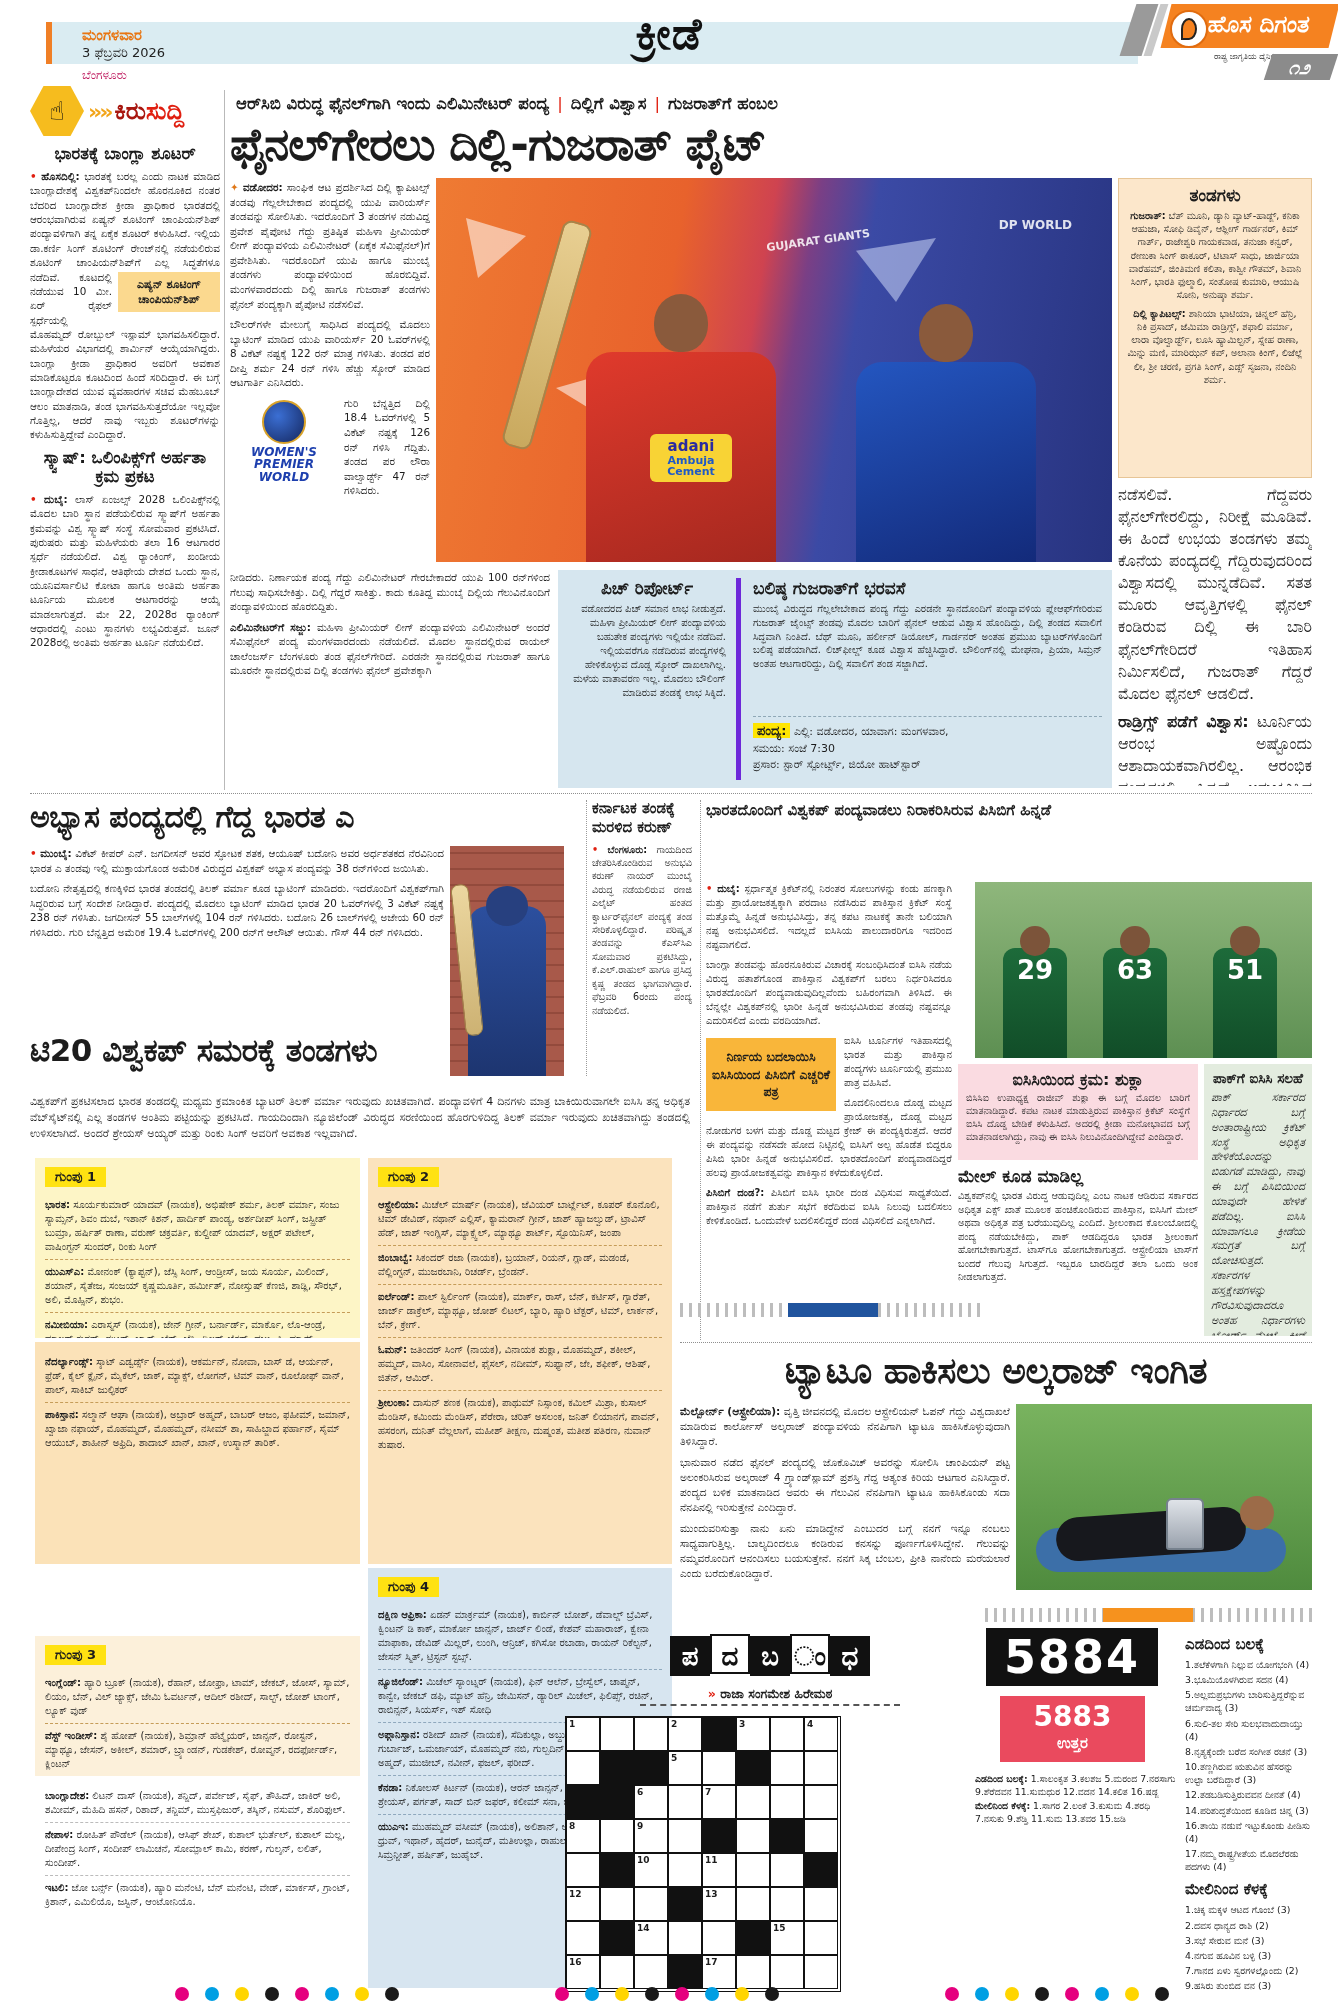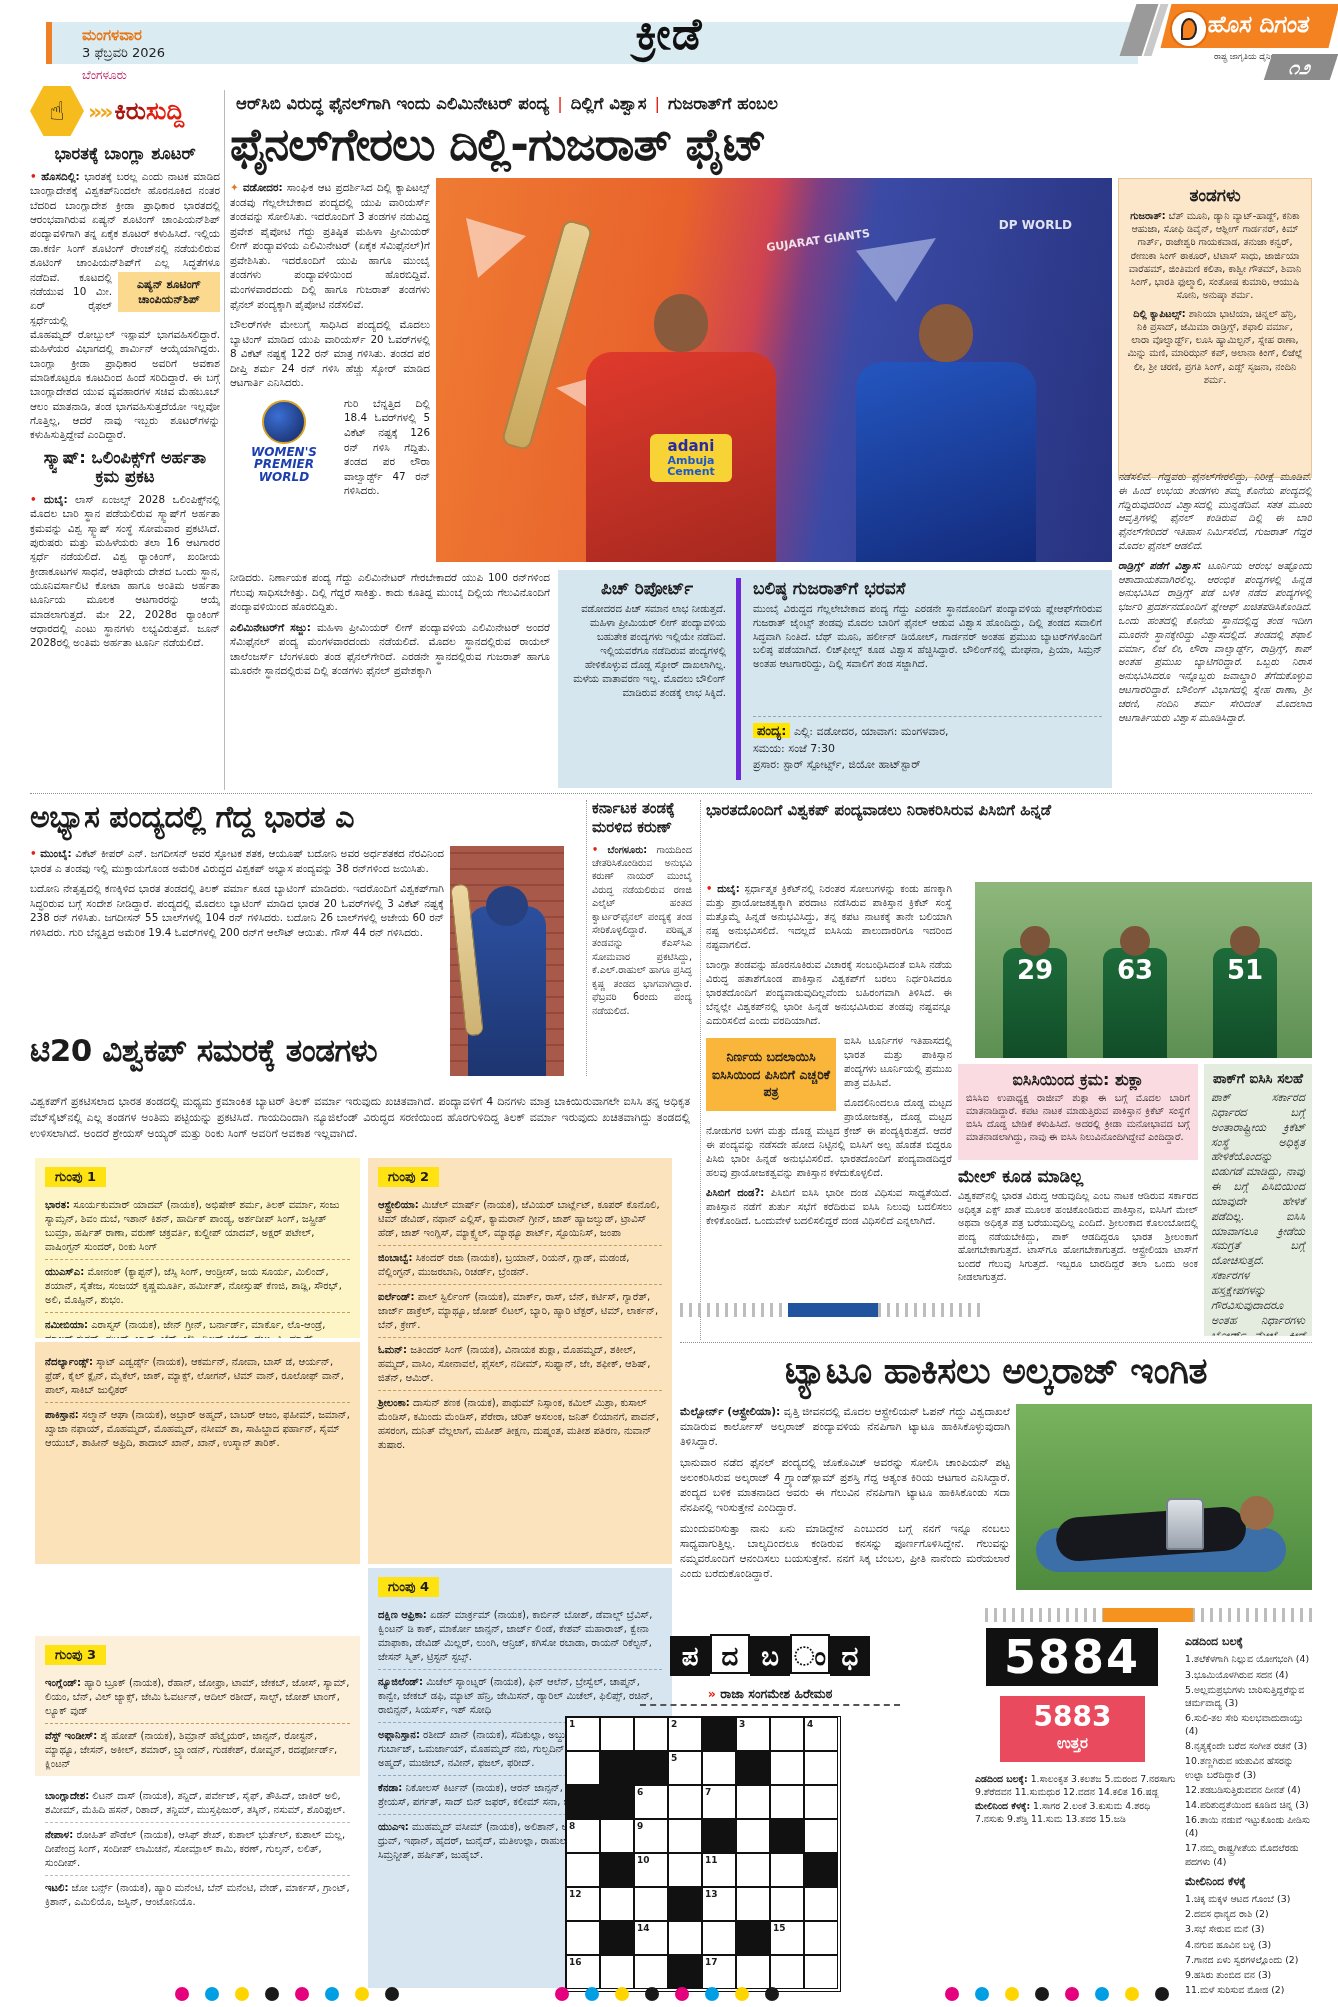--- a/index.html
+++ b/index.html
@@ -75,21 +75,21 @@
          text-align:center;padding:4px 2px;line-height:1.05;}
   .adani .a1{color:#2a2ba0;font-weight:800;font-size:15px;}
   .adani .a2{color:#1d59c8;font-weight:800;font-size:11px;display:block;}
   .gg-mark{position:absolute;left:330px;top:56px;color:rgba(255,255,255,.85);font-weight:800;font-size:11px;transform:rotate(-8deg);}
   .dc-mark{position:absolute;right:40px;top:40px;color:rgba(255,255,255,.85);font-weight:800;font-size:12px;}
 
   .teams-box{left:1118px;top:178px;width:194px;height:300px;background:#fce7cb;border:1px solid #e7c596;
              padding:6px 8px;box-sizing:border-box;text-align:center;}
   .teams-title{font-size:17px;font-weight:800;text-align:center;margin-bottom:4px;}
   .teams-box p{font-size:9.6px;line-height:1.38;margin-bottom:5px;}
-  .teams-cont{left:1118px;top:470px;width:194px;height:302px;font-size:10px;line-height:1.38;font-style:italic;}
+  .teams-cont{left:1118px;top:484px;width:194px;height:302px;font-size:16px;line-height:1.38;}
 
   .lead-cont{left:230px;top:570px;width:320px;height:218px;font-size:10.4px;line-height:1.4;}
   .pitch-box{left:558px;top:570px;width:554px;height:218px;background:#d6e6ef;display:flex;box-sizing:border-box;padding:8px 10px;}
   .pitch-l{width:158px;padding-right:10px;border-right:5px solid #6d28d9;}
   .pitch-l h3{margin:0 0 4px;font-size:17px;font-weight:800;text-align:center;}
   .pitch-l .pb{font-size:10px;line-height:1.4;text-align:right;}
   .pitch-r{flex:1;padding-left:12px;}
   .pitch-r h3{margin:0 0 4px;font-size:17px;font-weight:800;}
   .pitch-r .pb{font-size:10px;line-height:1.38;text-align:justify;}
   .match-row{border-top:1px dashed #8fa8b6;margin-top:6px;padding-top:5px;font-size:11px;line-height:1.45;}
@@ -173,21 +173,21 @@
   .cw-cell{border:1px solid #111;position:relative;background:#fff;box-sizing:border-box;}
   .cw-cell.blk{background:#111;}
   .cw-cell span{position:absolute;left:2px;top:1px;font-size:9px;font-weight:700;}
   .cw-num{left:986px;top:1628px;width:172px;height:58px;background:#111;color:#fff;font-size:46px;font-weight:800;
           text-align:center;line-height:58px;letter-spacing:2px;}
   .cw-prev{left:1000px;top:1696px;width:145px;height:66px;background:#ea4a5e;color:#fff;text-align:center;}
   .cw-prev .n{font-size:28px;font-weight:800;line-height:1.2;margin-top:4px;}
   .cw-prev .l{font-size:15px;font-weight:700;}
   .cw-ans{left:975px;top:1772px;width:202px;height:218px;font-size:9.3px;line-height:1.45;}
   .cw-clues{left:1185px;top:1634px;width:127px;height:360px;font-size:9.4px;line-height:1.4;}
-  .cw-clues h4{margin:0 0 3px;font-size:11px;font-weight:800;}
+  .cw-clues h4{margin:0 0 3px;font-size:15px;font-weight:800;}
   .cw-clues ul{margin:0 0 6px;padding:0;list-style:none;}
   .cw-clues li{margin-bottom:2px;}
 
   
   .dots{bottom:6px;height:14px;display:flex;gap:16px;}
   .d1{left:175px;} .d2{left:555px;} .d3{left:945px;}
   .dot{width:14px;height:14px;border-radius:50%;}
 </style>
 </head>
 <body>

